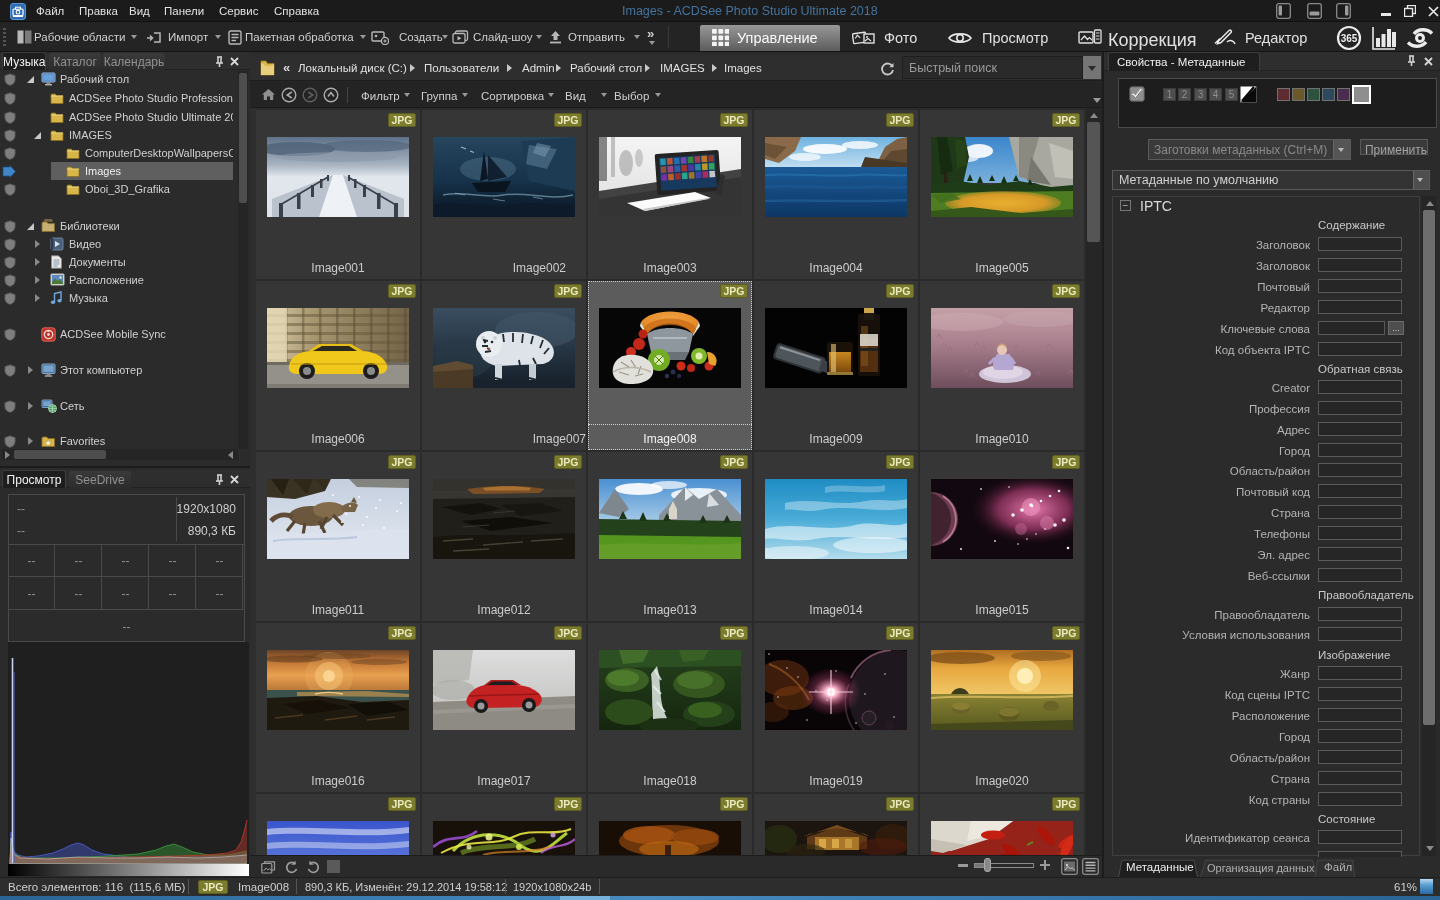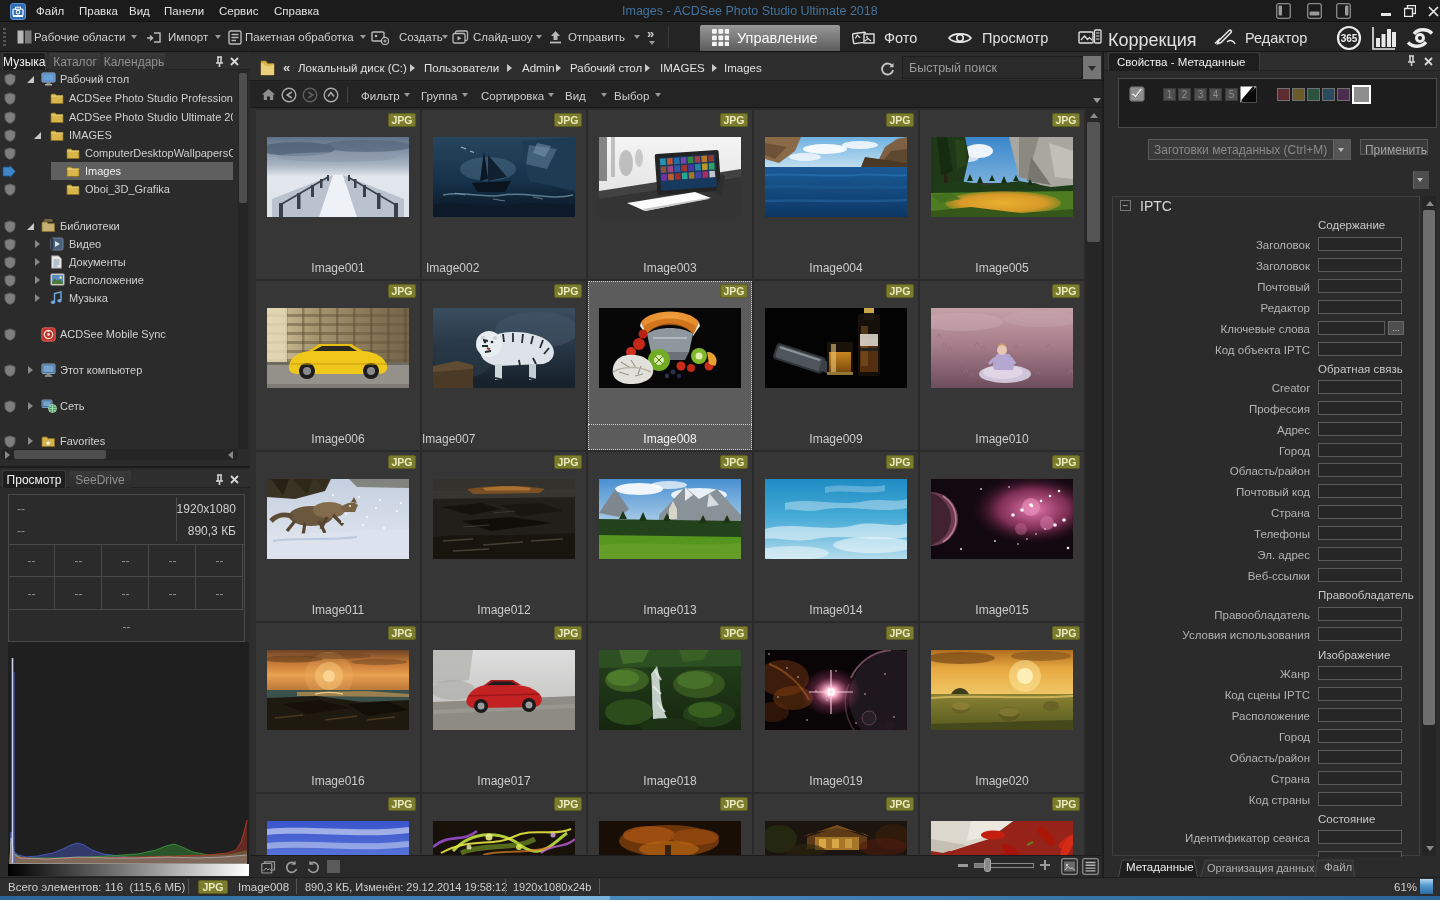--- a/index.html
+++ b/index.html
@@ -492,21 +492,21 @@
       <path d="M104 6 L118 9 L112 20 L100 16 Z" fill="#7e9cb4" opacity="0.5"></path>
       <ellipse cx="55" cy="32" rx="28" ry="12" fill="#5a7c96" opacity="0.4"></ellipse>
       <path d="M47 44 L51 14 L55 42 Z" fill="#0b1724"></path>
       <path d="M55 18 L74 40 L55 44 Z" fill="#102030"></path>
       <path d="M39 46 L78 44 L72 55 L45 55 Z" fill="#0a141e"></path>
       <path d="M10 58 C30 53 50 62 70 58 C95 54 115 64 140 58" stroke="#7e9cb2" stroke-width="1.5" fill="none" opacity="0.7"></path>
       <path d="M0 68 C25 63 55 73 80 68 C105 63 125 71 142 67 L142 80 L0 80 Z" fill="#0c1a2a"></path>
       <path d="M22 56 l10 2 M60 62 l12 2 M100 60 l10 2" stroke="#8fb0c4" stroke-width="1" opacity="0.6"></path>
       <path d="M28 10 l5 2 M37 14 l4 1.5" stroke="#9ab4c6" stroke-width="1.2"></path>
     </svg>
-<div class="abs" style="left:426px;top:261px;width:164px;text-align:left;color:#cccccc;font-size:12px">Image002</div>
+<div class="abs" style="left:402px;top:261px;width:164px;text-align:right;color:#cccccc;font-size:12px">Image002</div>
 <div class="abs" style="left:588px;top:110px;width:164px;height:169px;background:#363636;"></div>
 <div class="abs" style="left:720px;top:113px;width:28px;height:14px;background:#7c7c2e;border:1px solid #5e5e20;border-radius:2px;color:#eaeabe;font-size:10.5px;font-weight:bold;text-align:center;line-height:12px">JPG</div>
 <svg class="abs" style="left:599px;top:137px" width="142" height="80" viewBox="0 0 142 80">
       <defs>
         <linearGradient id="t3s" x1="0" y1="0" x2="0" y2="1">
           <stop offset="0" stop-color="#f4f4f4"></stop>
           <stop offset="1" stop-color="#dedede"></stop>
         </linearGradient>
       </defs>
       <rect width="142" height="80" fill="url(#t3s)"></rect>
@@ -669,21 +669,21 @@
       <circle cx="62" cy="30" r="2" fill="#c8d0d8"></circle>
       <path d="M50 32 l5 1 M49 38 l6 0 M52 44 l6 -1 M70 26 l1 8 M80 25 l0 9 M90 26 l-1 9 M100 28 l-2 8 M110 32 l-3 8 M116 40 l-5 6 M100 50 l3 6 M86 52 l1 6" stroke="#222a32" stroke-width="1.8" fill="none"></path>
       <circle cx="52" cy="34" r="1.3" fill="#1d242c"></circle>
       <circle cx="59" cy="34" r="1.3" fill="#1d242c"></circle>
       <path d="M54 40 l3 1.5" stroke="#8a4438" stroke-width="2"></path>
       <rect x="62" y="56" width="7" height="16" fill="#cfd6dc"></rect>
       <rect x="96" y="56" width="7" height="16" fill="#c4ccd2"></rect>
       <path d="M62 70 l8 2 M96 70 l8 2" stroke="#222a32" stroke-width="2"></path>
       <path d="M40 72 L142 72 L142 80 L40 80 Z" fill="#18222c"></path>
     </svg>
-<div class="abs" style="left:422px;top:432px;width:164px;text-align:left;color:#cccccc;font-size:12px">Image007</div>
+<div class="abs" style="left:422px;top:432px;width:164px;text-align:right;color:#cccccc;font-size:12px">Image007</div>
 <div class="abs" style="left:588px;top:281px;width:164px;height:169px;background:#5c5c5c;outline:1px dotted #cfcfcf;outline-offset:-1px;"></div>
 <div class="abs" style="left:720px;top:284px;width:28px;height:14px;background:#7c7c2e;border:1px solid #5e5e20;border-radius:2px;color:#eaeabe;font-size:10.5px;font-weight:bold;text-align:center;line-height:12px">JPG</div>
 <svg class="abs" style="left:599px;top:308px" width="142" height="80" viewBox="0 0 142 80">
       <defs>
         <radialGradient id="t8m" cx="0.5" cy="0.3" r="0.8">
           <stop offset="0" stop-color="#f0a040"></stop>
           <stop offset="1" stop-color="#e08020"></stop>
         </radialGradient>
       </defs>
       <rect width="142" height="80" fill="#060606"></rect>
@@ -1216,20 +1216,21 @@
 <div class="abs" style="left:1277px;top:88px;width:13px;height:13px;background:#5e2c30;border:1px solid #707070"></div>
 <div class="abs" style="left:1292px;top:88px;width:13px;height:13px;background:#6b5a28;border:1px solid #707070"></div>
 <div class="abs" style="left:1307px;top:88px;width:13px;height:13px;background:#2c5240;border:1px solid #707070"></div>
 <div class="abs" style="left:1322px;top:88px;width:13px;height:13px;background:#2c4a5e;border:1px solid #707070"></div>
 <div class="abs" style="left:1337px;top:88px;width:13px;height:13px;background:#4a2c4e;border:1px solid #707070"></div>
 <div class="abs" style="left:1352px;top:85px;width:19px;height:19px;background:#8e8e8e;border:2.5px solid #fff"></div>
 <div class="abs" style="left:1148px;top:139px;width:203px;height:21px;background:#3a3a3a;border:1px solid #5a5a5a;color:#8a8a8a;font-size:12px;padding:3px 0 0 5px;overflow:hidden">Заготовки метаданных (Ctrl+M)</div>
 <div class="abs" style="left:1333px;top:140px;width:17px;height:19px;background:#555;border-left:1px solid #666"></div>
 <div class="abs" style="left:1338px;top:148px;width:0;height:0;border-left:3.5px solid transparent;border-right:3.5px solid transparent;border-top:4.5px solid #bbb"></div>
 <div class="abs" style="left:1360px;top:139px;width:68px;height:16px;background:#3a3a3a;border:1px solid #5a5a5a;color:#a3a3a3;font-size:12px;text-align:right;padding-top:3px">Применить</div>
+<div class="abs" style="left:1112px;top:170px;width:318px;height:20px;background:#333;border:1px solid #5a5a5a;color:#d0d0d0;font-size:12.5px;padding:2px 0 0 6px">Метаданные по умолчанию</div>
 <div class="abs" style="left:1413px;top:171px;width:16px;height:18px;background:#4e4e4e;border-left:1px solid #666"></div>
 <div class="abs" style="left:1417px;top:178px;width:0;height:0;border-left:3.5px solid transparent;border-right:3.5px solid transparent;border-top:4.5px solid #bbb"></div>
 <div class="abs" style="left:1112px;top:196px;width:308px;height:660px;background:#2b2b2b;border:1px solid #3f3f3f"></div>
 <div class="abs" style="left:1120px;top:200px;width:11px;height:11px;border:1px solid #777;color:#bbb;font-size:10px;line-height:9px;text-align:center">−</div>
 <div class="abs" style="left:1140px;top:198px;color:#dadada;font-size:14px">IPTC</div>
 <div class="abs" style="left:1318px;top:219px;color:#c8c8c8;font-size:11.5px;white-space:nowrap">Содержание</div>
 <div class="abs" style="left:1138px;top:239px;width:172px;text-align:right;color:#b4b4b4;font-size:11.5px;white-space:nowrap">Заголовок</div>
 <div class="abs" style="left:1318px;top:237px;width:84px;height:14px;background:#262626;border:1px solid #5a5a5a"></div>
 <div class="abs" style="left:1138px;top:260px;width:172px;text-align:right;color:#b4b4b4;font-size:11.5px;white-space:nowrap">Заголовок</div>
 <div class="abs" style="left:1318px;top:258px;width:84px;height:14px;background:#262626;border:1px solid #5a5a5a"></div>

